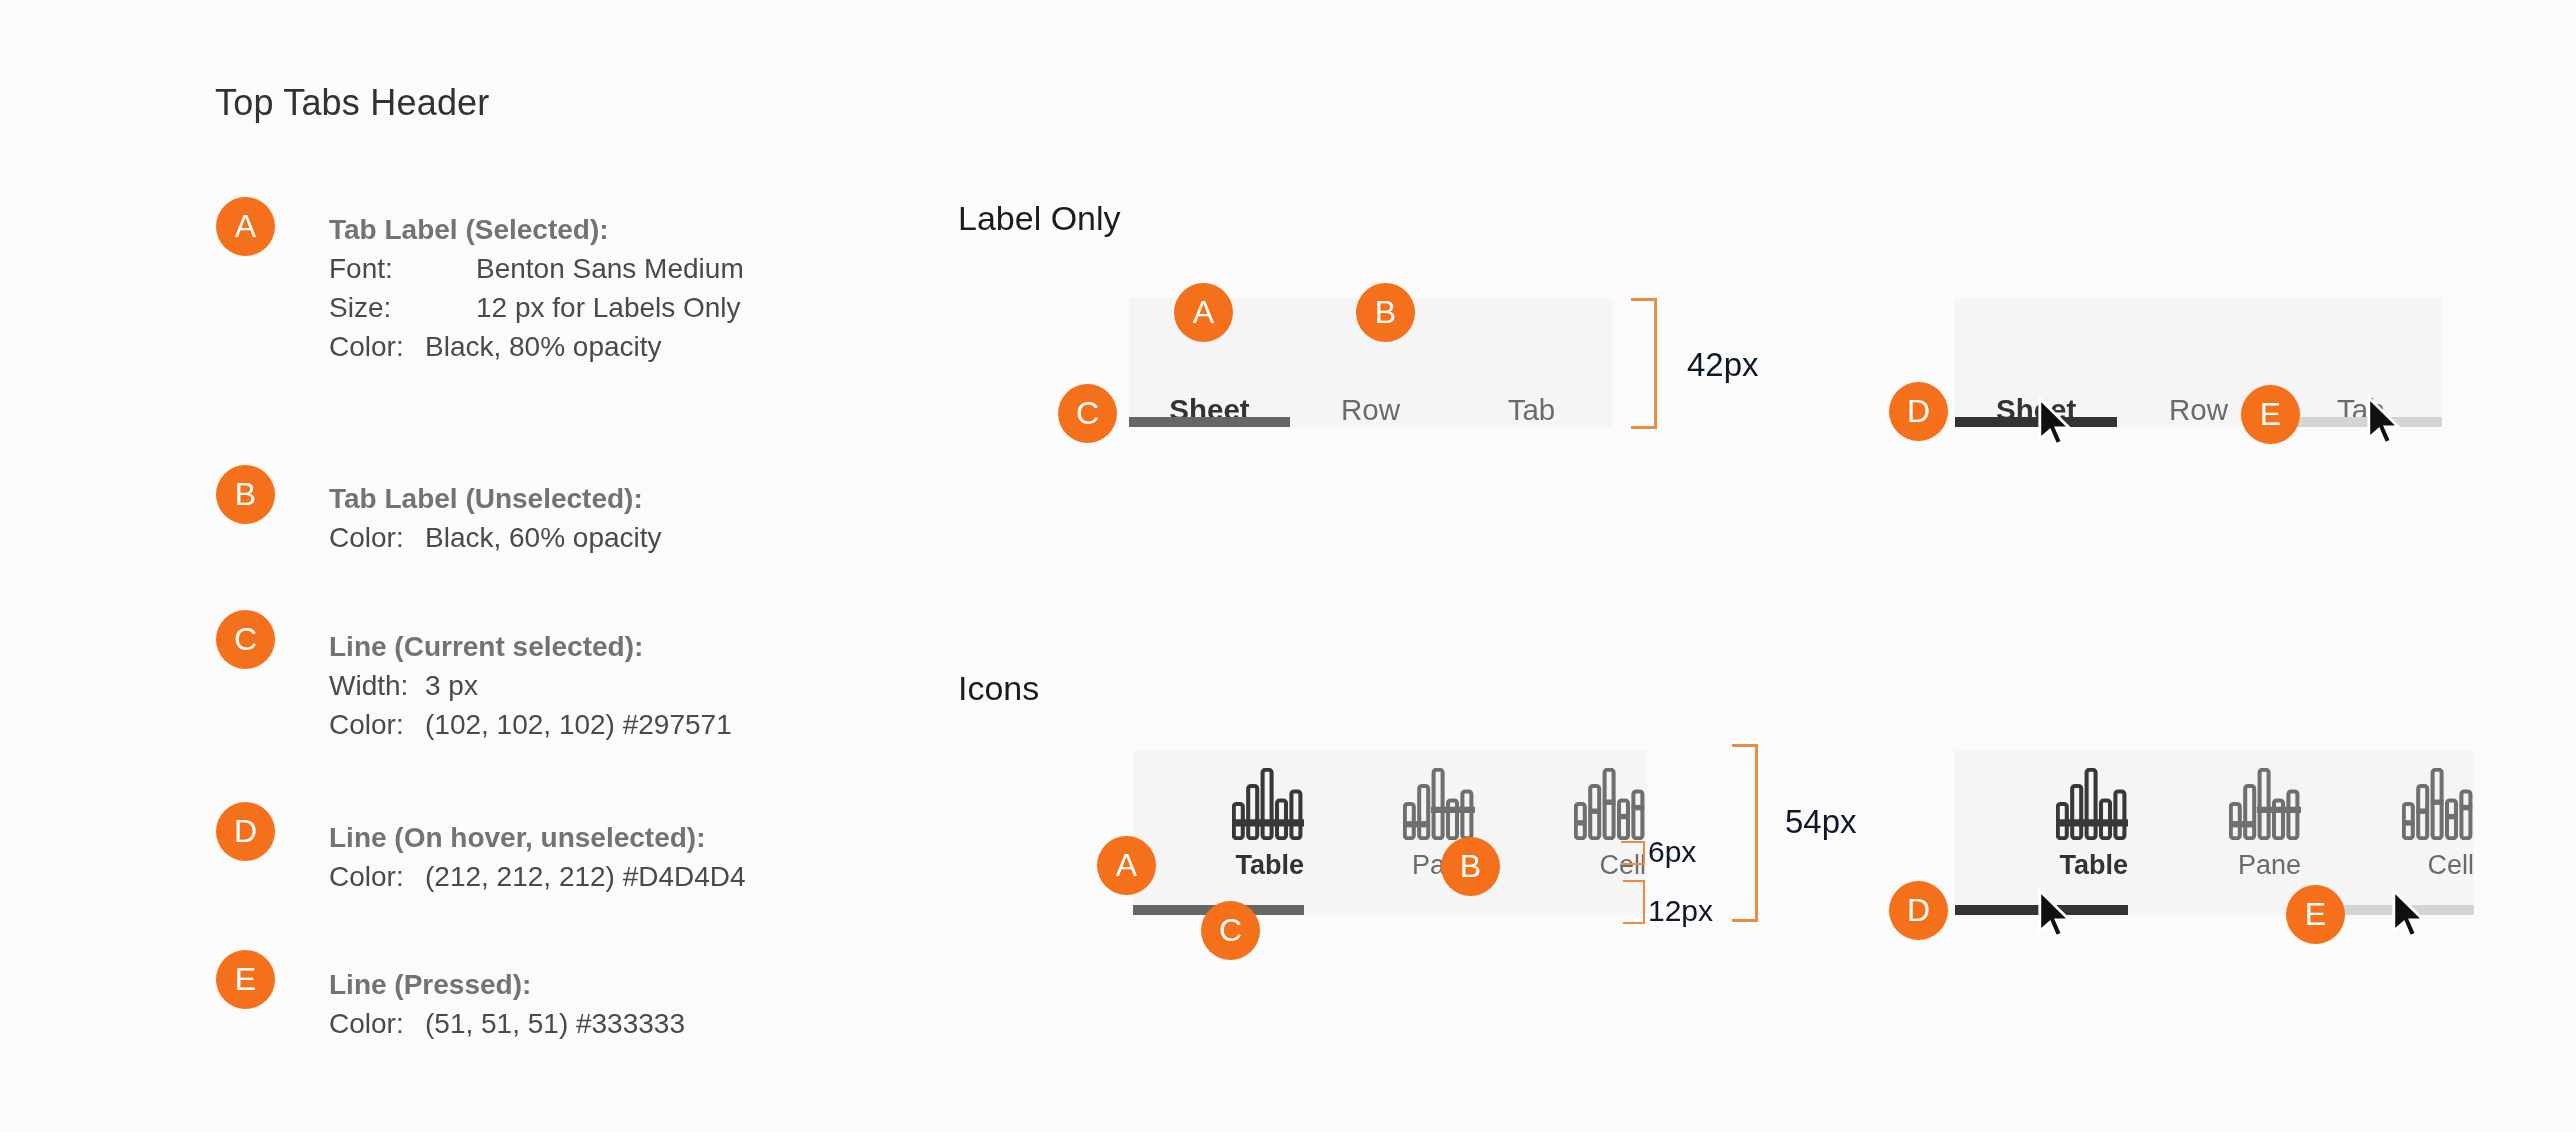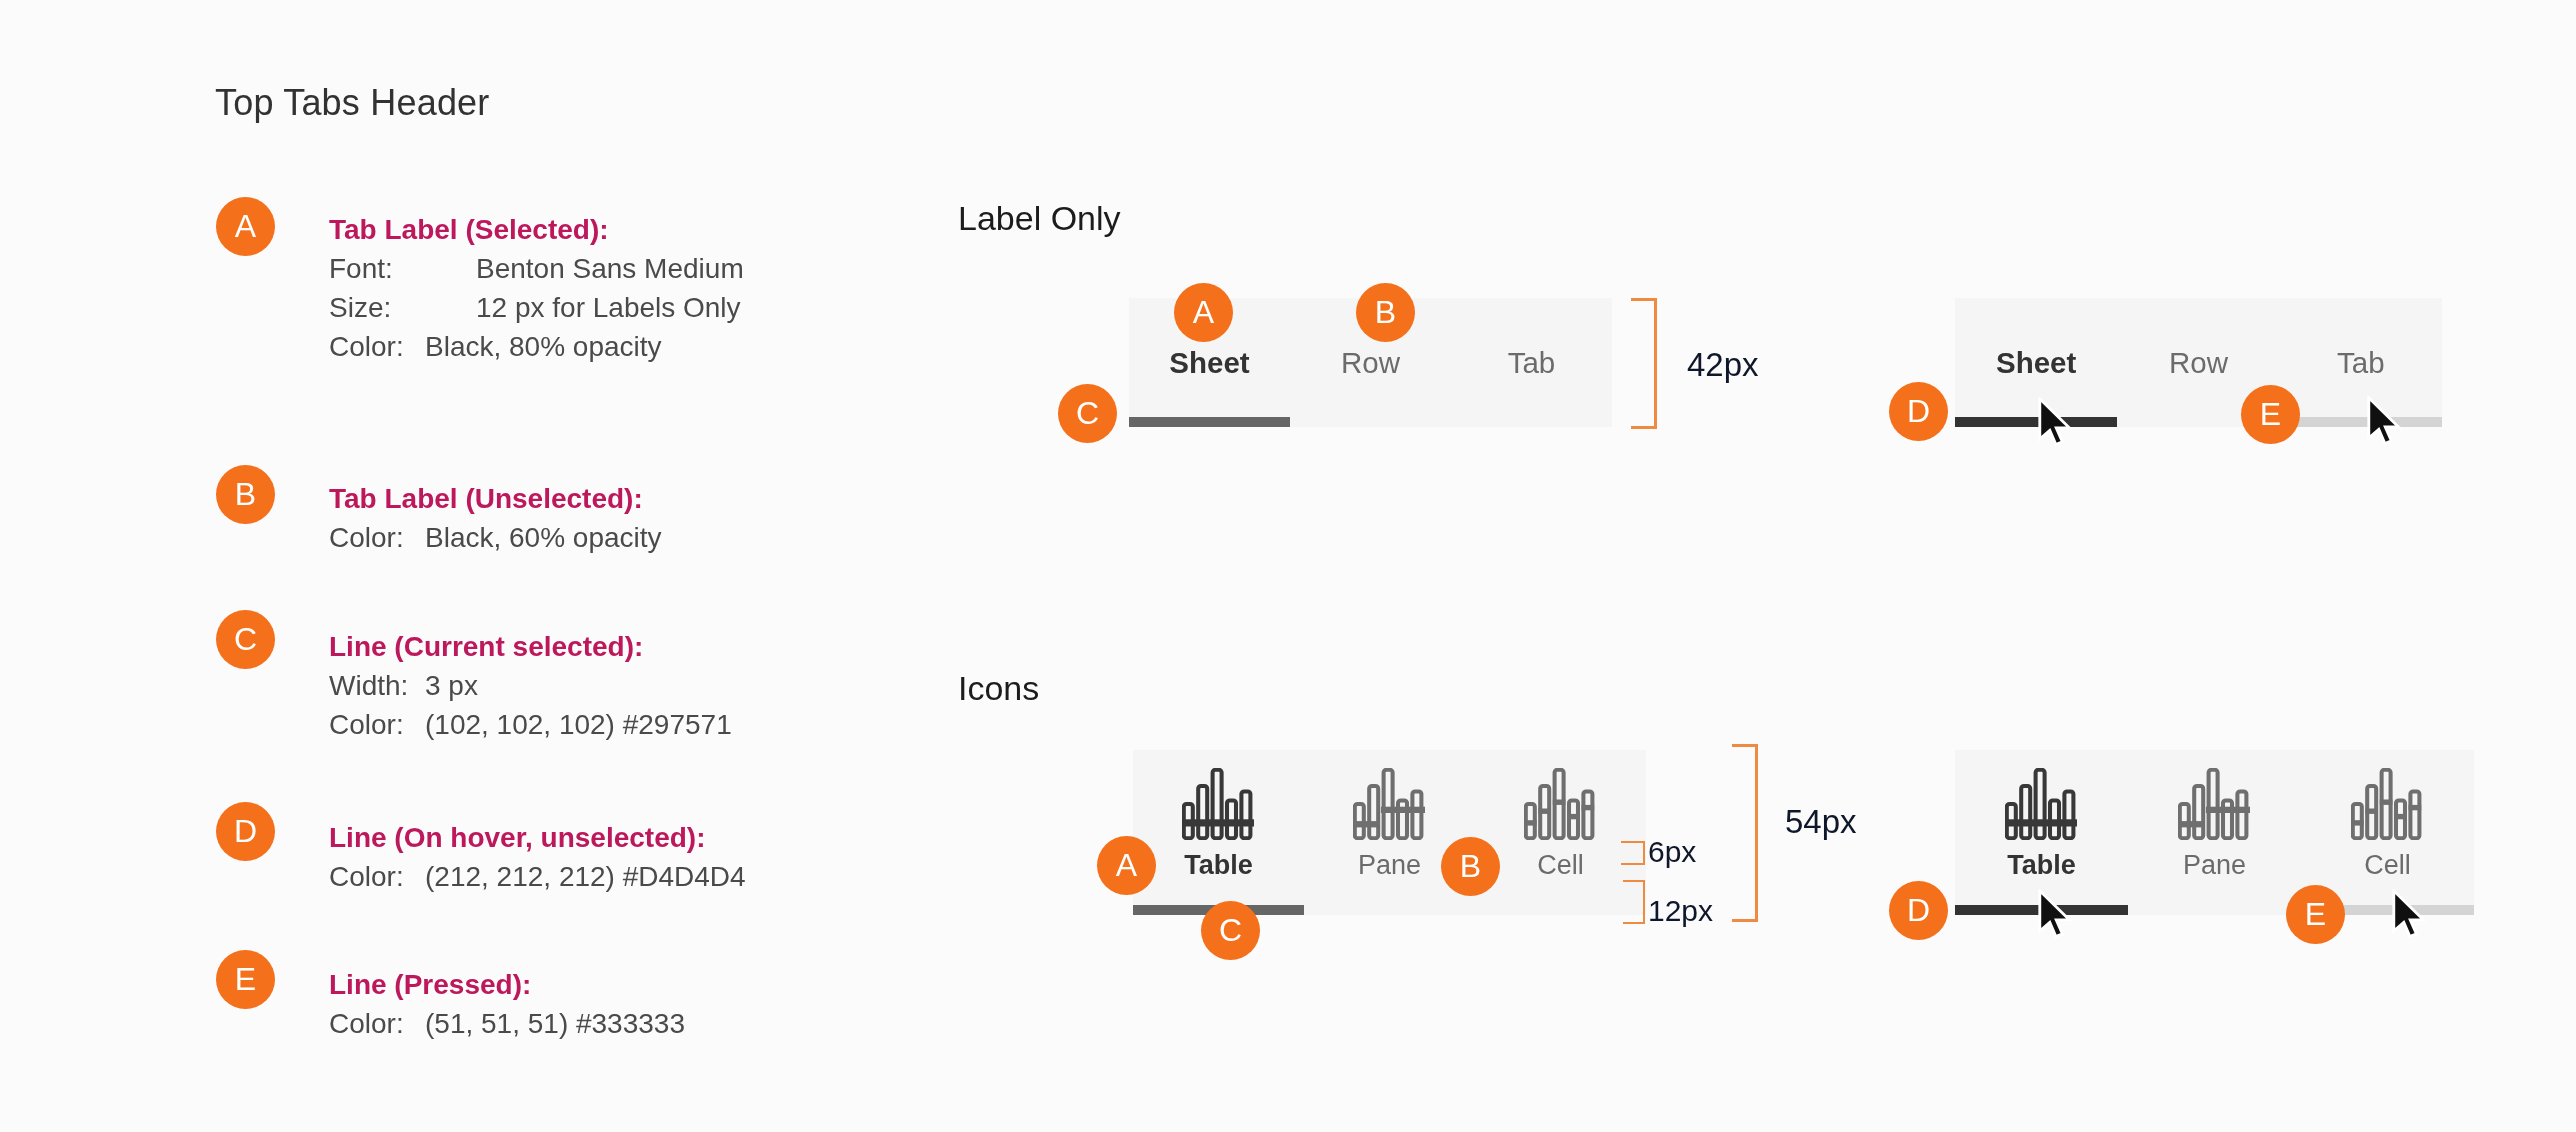--- a/index.html
+++ b/index.html
@@ -14,31 +14,31 @@
 
   
   .page-title{left:215px;top:82px;font-size:36px;font-weight:normal;color:#323232;letter-spacing:0.2px;}
   .legend-circle{
     width:59px;height:59px;border-radius:50%;
     background:#F4701B;color:#fff;
     display:flex;align-items:center;justify-content:center;
     font-size:32px;z-index:6;
   }
   .legend-block{left:329px;font-size:28px;line-height:39px;color:#4A4A4A;}
-  .legend-block .blk-title{font-weight:bold;color:#be185d;}
+  .legend-block .blk-title{font-weight:bold;color:#737373;}
   .row-lbl{display:inline-block;}
   .lbl-lg{width:147px;}
   .lbl-sm{width:96px;}
 
   
   .section-heading{font-size:34px;color:#1C1C1C;}
 
   
   .tabbar{position:absolute;background:#F5F5F5;display:flex;z-index:1;}
-  .tab-cell{width:33.333%;display:flex;align-items:center;justify-content:center;position:relative;}
+  .tab-cell{width:33.333%;display:flex;align-items:flex-end;justify-content:center;position:relative;}
   .tab-label{font-size:29.5px;color:#6B6B6B;}
   .tab-label.sel{font-weight:bold;color:#333333;}
   .icon-cell{flex-direction:column;justify-content:flex-start;padding-top:18px;box-sizing:border-box;}
   .icon-label{font-size:27px;color:#6B6B6B;margin-top:7.2px;}
   .icon-label.sel{font-weight:bold;color:#333333;}
   .tab-line{position:absolute;bottom:0;height:9.8px;z-index:2;}
   .line-selected{background:#666666;}
   .line-pressed{background:#333333;}
   .line-hover{background:#D4D4D4;}
 

